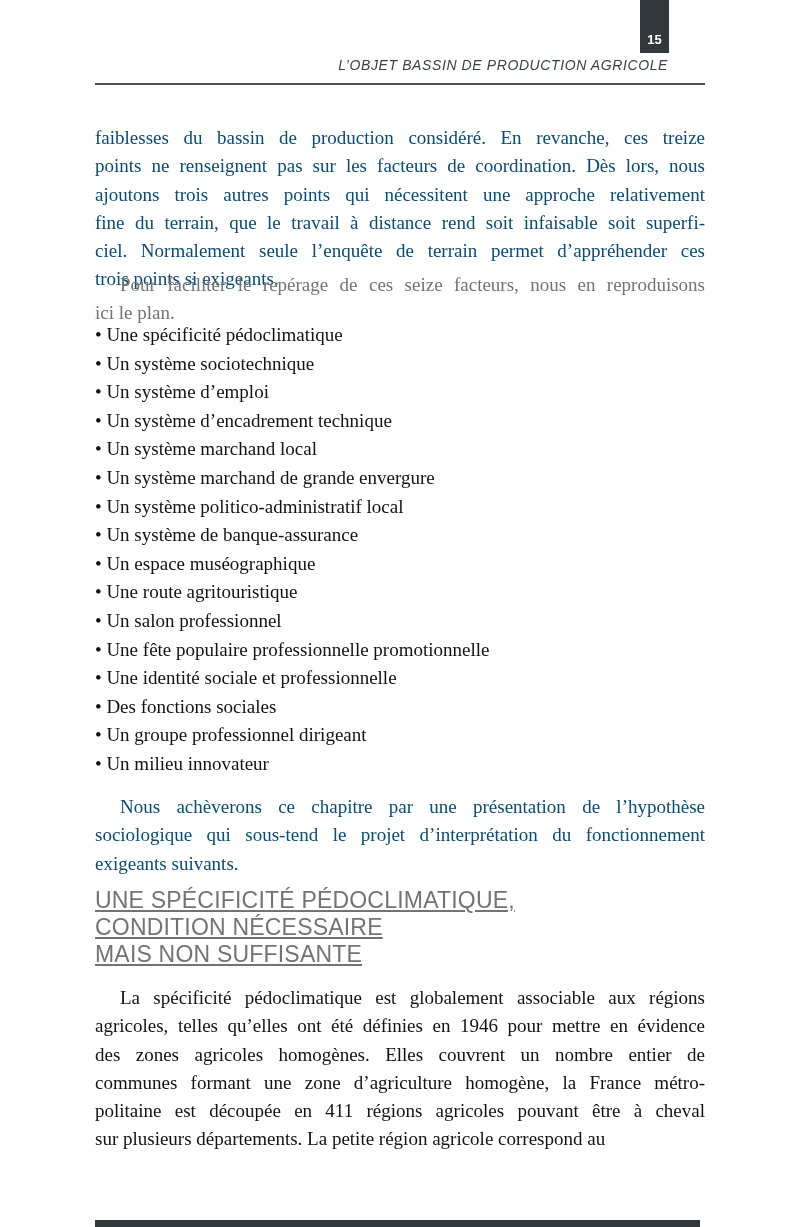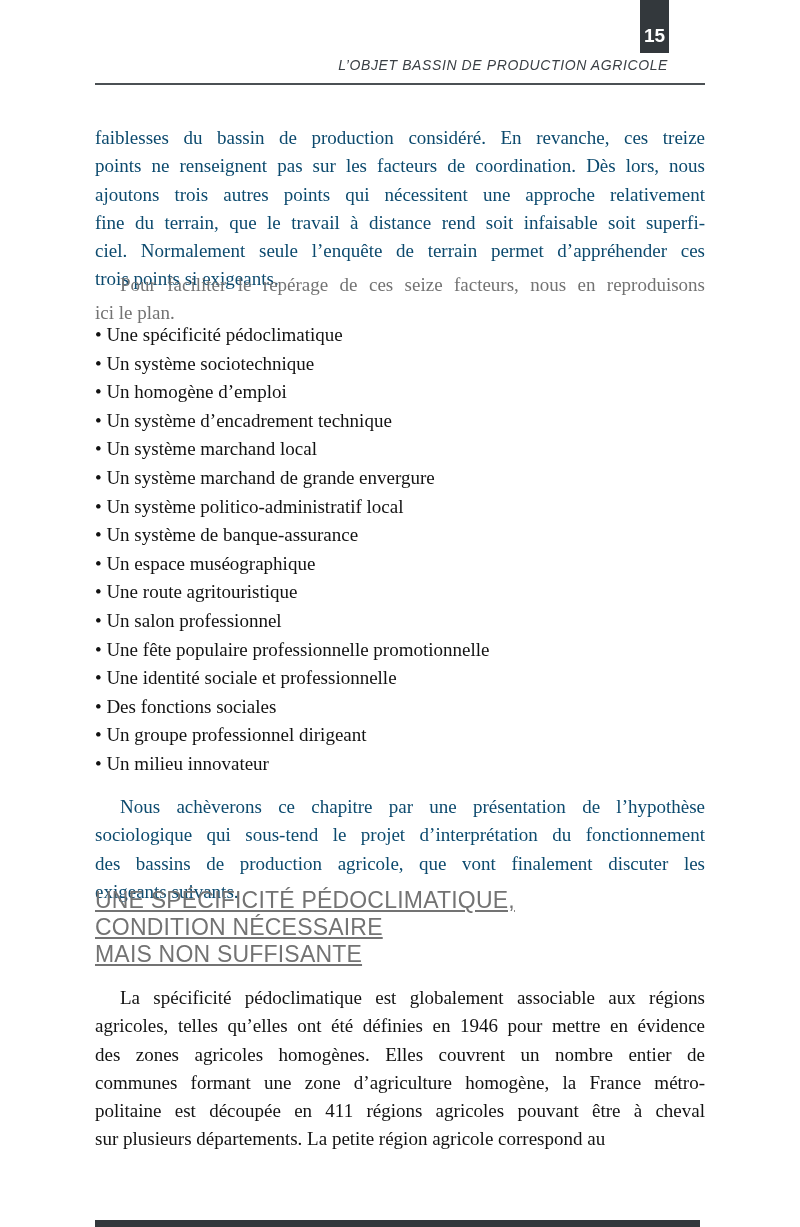--- a/index.html
+++ b/index.html
@@ -8,21 +8,21 @@
     background:#ffffff; overflow:hidden;
     font-family:"Liberation Serif", serif;
   }
   
   .badge {
     position:absolute; left:640px; top:0; width:29px; height:53px;
     display:flex; align-items:flex-end; justify-content:center;
   }
   .badge .num {
     font-family:"Liberation Sans", sans-serif; font-weight:bold;
-    font-size:19px; color:#ffffff; padding-bottom:6px;
+    font-size:13px; color:#ffffff; padding-bottom:6px;
   }
   
   .running-header {
     position:absolute; top:57px; right:132px;
     font-family:"Liberation Sans", sans-serif;
     font-size:14px; letter-spacing:0.6px; color:#3b4045;
     white-space:nowrap;
   }
   .header-rule {
     position:absolute; left:95px; top:83px; width:610px; height:2px;
@@ -73,40 +73,39 @@
     </div>
 
   <div class="block" style="top: 271px; color: #737373;">
       <div class="just ind">Pour faciliter le repérage de ces seize facteurs, nous en reproduisons</div>
       <div class="last">ici le plan.</div>
     </div>
 
   <div class="block bullets" style="top: 321px; color: rgb(18, 18, 18);">
       <div class="item">• Une spécificité pédoclimatique</div>
       <div class="item">• Un système sociotechnique</div>
-      <div class="item">• Un homogène d’emploi</div>
+      <div class="item">• Un système d’emploi</div>
       <div class="item">• Un système d’encadrement technique</div>
       <div class="item">• Un système marchand local</div>
       <div class="item">• Un système marchand de grande envergure</div>
       <div class="item">• Un système politico-administratif local</div>
       <div class="item">• Un système de banque-assurance</div>
       <div class="item">• Un espace muséographique</div>
       <div class="item">• Une route agritouristique</div>
       <div class="item">• Un salon professionnel</div>
       <div class="item">• Une fête populaire professionnelle promotionnelle</div>
       <div class="item">• Une identité sociale et professionnelle</div>
       <div class="item">• Des fonctions sociales</div>
       <div class="item">• Un groupe professionnel dirigeant</div>
       <div class="item">• Un milieu innovateur</div>
     </div>
 
   <div class="block" style="top: 793px; color: #0c4a6e;">
       <div class="just ind">Nous achèverons ce chapitre par une présentation de l’hypothèse</div>
       <div class="just">sociologique qui sous-tend le projet d’interprétation du fonctionnement</div>
-      <div class="just">des bassins de production agricole, que vont finalement discuter les</div>
       <div class="last">exigeants suivants.</div>
     </div>
 
   <div class="section-heading" style="top: 887px; color: #737373; text-decoration: underline;">
       <div>UNE SPÉCIFICITÉ PÉDOCLIMATIQUE,</div>
       <div>CONDITION NÉCESSAIRE</div>
       <div>MAIS NON SUFFISANTE</div>
     </div>
 
   <div class="block" style="top: 984px; color: rgb(18, 18, 18);">

